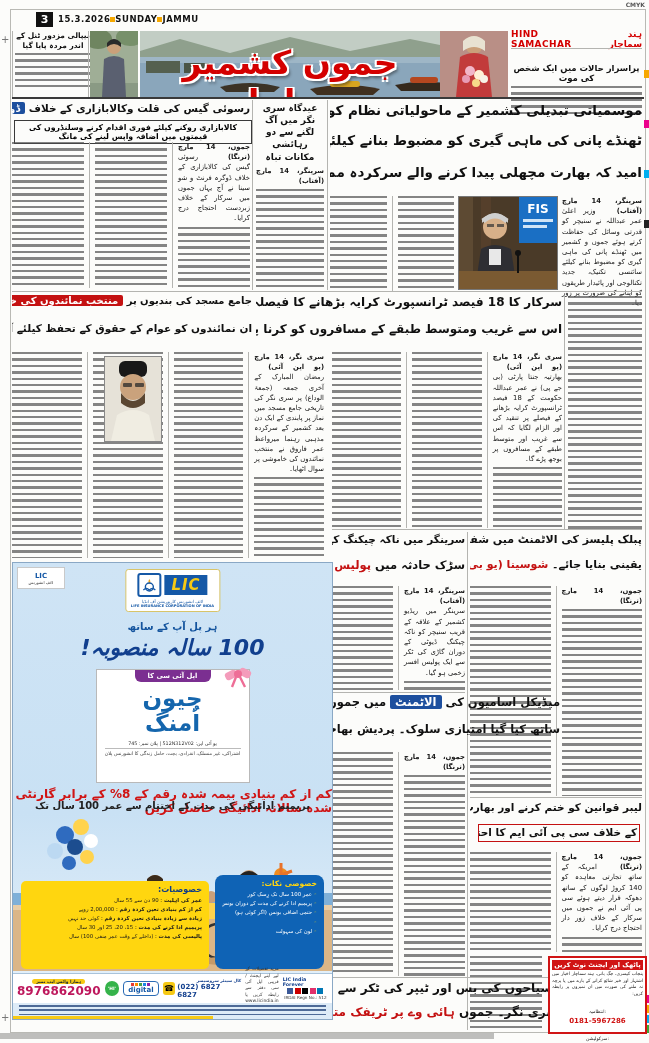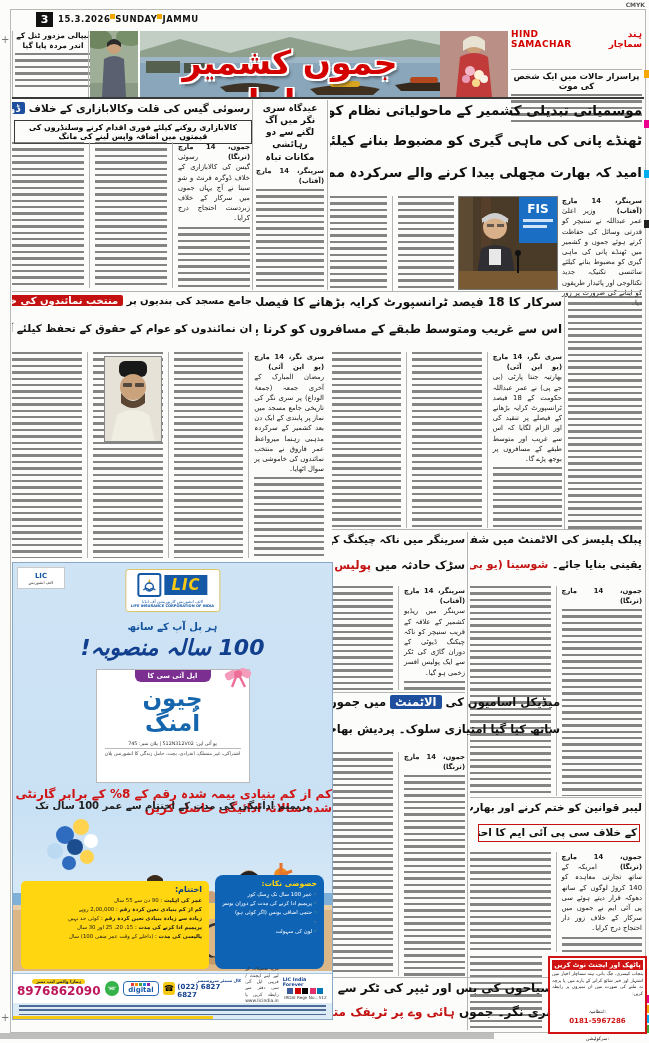--- a/index.html
+++ b/index.html
@@ -53,21 +53,21 @@
   <div class="abs regm" style="right:0;top:120px;background:#ec008c;"></div>
   <div class="abs regm" style="right:0;top:170px;background:#00aeef;"></div>
   <div class="abs regm" style="right:0;top:220px;background:#222;"></div>
   <div class="abs regm" style="right:0;top:995px;background:#ec008c;"></div>
   <div class="abs regm" style="right:0;top:1005px;background:#f7a800;"></div>
   <div class="abs regm" style="right:0;top:1015px;background:#00aeef;"></div>
   <div class="abs regm" style="right:0;top:1025px;background:#39a935;"></div>
   <div class="abs" style="left:0;top:1033px;width:494px;height:6px;background:#8b8b88;opacity:.55;"></div>
 
   <div class="abs" style="left:36px;top:12px;width:17px;height:15px;background:#111;color:#fff;font-weight:bold;font-size:11px;text-align:center;line-height:15px;">3</div>
-  <div class="abs" style="left:58px;top:14px;font-size:8.5px;color:#111;display:flex;gap:0;">
+  <div class="abs" style="left:58px;top:14px;font-size:8.5px;color:#111;display:flex;align-items:center;gap:0;">
     <span class="cap">15.3.2026</span>
     <span style="width:5px;height:5px;background:#f5a800;display:inline-block;"></span>
     <span class="cap">SUNDAY</span>
     <span style="width:5px;height:5px;background:#f5a800;display:inline-block;"></span>
     <span class="cap">JAMMU</span>
   </div>
 
   <div class="abs ur" style="left:12px;top:31px;width:76px;height:66px;border-left:1px solid #b4b4b0;padding-left:2px;">
     <div style="font-size:7.5px;font-weight:bold;text-align:center;line-height:1.35;color:#111;">نیپالی مزدور ٹنل کے اندر مردہ پایا گیا</div>
     <div class="gk" style="height:38px;margin-top:2px;"></div>
@@ -108,21 +108,21 @@
         <circle cx="336" cy="52" r="4" fill="#f6d98a"></circle>
       <circle cx="344" cy="48" r="4" fill="#f7f2e6"></circle>
     </svg>
     <div class="abs ur masthead-title" style="left:0;top:12px;width:300px;text-align:center;">جموں کشمیر سماچار</div>
   </div>
 
   <div class="abs" style="left:511px;top:32px;width:131px;height:14px;display:flex;flex-direction:row-reverse;align-items:center;justify-content:center;gap:4px;">
     <span class="ur" style="color:#d40000;font-weight:bold;font-size:9px;">ہند سماچار</span>
     <span style="color:#d40000;font-weight:bold;font-size:9px;letter-spacing:.4px;">HIND SAMACHAR</span>
   </div>
-  <div class="abs ur" style="left:511px;top:48px;width:131px;height:49px;border-top:1px solid #b4b4b0;padding-top:1px;margin-top:21px;">
+  <div class="abs ur" style="left:511px;top:48px;width:131px;height:49px;border-top:1px solid #b4b4b0;padding-top:14px;">
     <div style="font-size:8.5px;font-weight:bold;text-align:center;color:#111;">پراسرار حالات میں ایک شخص کی موت</div>
     <div class="gk" style="height:30px;margin-top:3px;"></div>
   </div>
 
   <div class="abs rule"></div>
 
   <div class="abs hl" style="left:12px;top:102px;width:238px;font-size:10.5px;">
     <span>رسوئی گیس کی قلت وکالابازاری کے خلاف</span>
     <span class="bluebox">ڈوگرہ فرنٹ وشوسینا کا احتجاج</span>
   </div>
@@ -418,21 +418,21 @@
           <path d="M262 85 l2 4 4-2-2 4 4 2-4 2 2 4-4-2-2 4-2-4-4 2 2-4-4-2 4-2-2-4 4 2z" fill="#e8463c" opacity=".8"></path>
           <circle cx="268" cy="62" r="7" fill="#f08c1e"></circle>
             <path d="M268 62 L268 50 M268 62 L279 58 M268 62 L262 72" stroke="#e8732a" stroke-width="3"></path>
         </g>
         <ellipse cx="140" cy="148" rx="46" ry="5" fill="#c49a68"></ellipse>
         <ellipse cx="232" cy="148" rx="46" ry="5" fill="#c49a68"></ellipse>
       </svg>
     </div>
 
     <div class="abs ur" style="left:8px;top:318px;width:188px;height:88px;background:#ffd60f;border-radius:5px;padding:4px 7px;box-sizing:border-box;">
-      <div style="font-size:8px;font-weight:bold;color:#0f3c86;margin-bottom:2px;">اختتام:</div>
+      <div style="font-size:8px;font-weight:bold;color:#0f3c86;margin-bottom:2px;">خصوصیات:</div>
       <div class="feat-row"><b>عمر کی اہلیت</b> : <span>90 دن سے 55 سال</span></div>
       <div class="feat-row"><b>کم از کم بنیادی تعین کردہ رقم</b> : <span>2,00,000 روپے</span></div>
       <div class="feat-row"><b>زیادہ سے زیادہ بنیادی تعین کردہ رقم</b> : <span>کوئی حد نہیں</span></div>
       <div class="feat-row"><b>پریمیم ادا کرنے کی مدت</b> : <span>15، 20، 25 اور 30 سال</span></div>
       <div class="feat-row"><b>پالیسی کی مدت</b> : <span>(داخلے کے وقت عمر منفی 100) سال</span></div>
     </div>
 
     <div class="abs ur" style="left:202px;top:312px;width:109px;height:94px;background:#0f63b5;border-radius:8px;padding:4px 7px;box-sizing:border-box;">
       <div style="font-size:7.5px;font-weight:bold;color:#ffd60f;margin-bottom:2px;">خصوصی نکات:</div>
       <div class="spec-row">عمر 100 سال تک رِسک کور</div>

